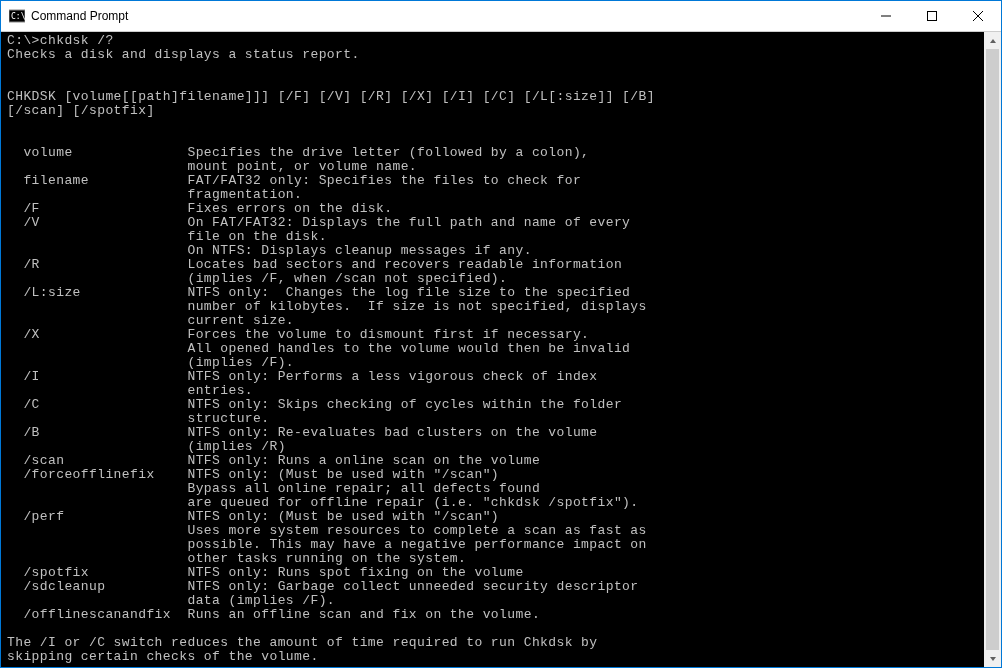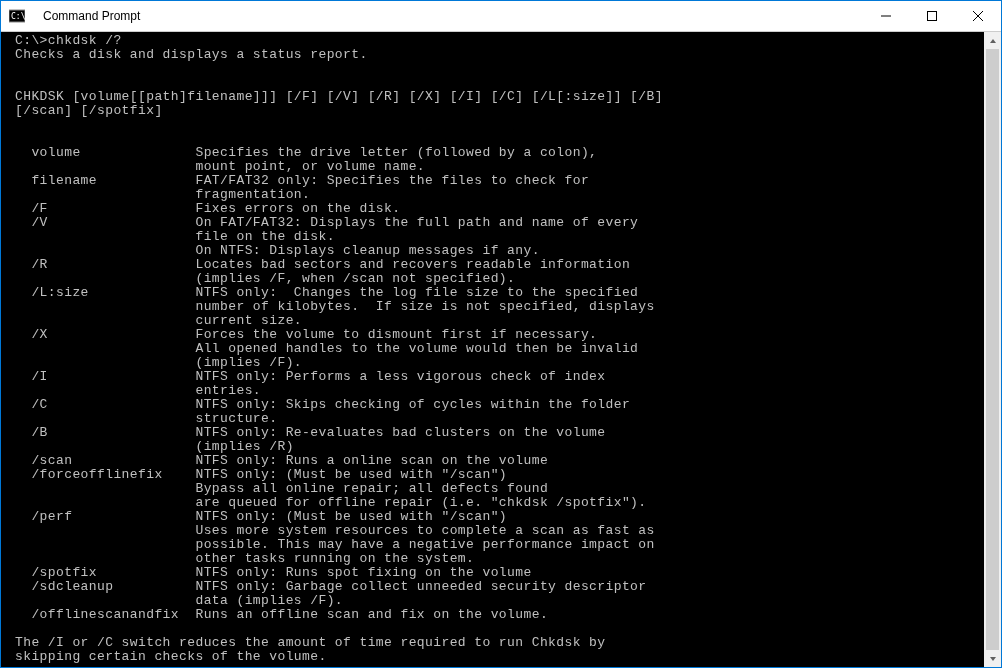--- a/index.html
+++ b/index.html
@@ -24,21 +24,20 @@
     margin: 0 6px 0 8px;
     display: inline-flex;
     align-items: center;
     justify-content: center;
   }
   .app-icon svg { display: block; }
   .title-text {
     font-size: 12px;
     color: #000;
     flex: 0 0 auto;
-    margin-left: 12px;
   }
   .title-spacer { flex: 1; }
   .win-btn {
     width: 46px;
     height: 30px;
     display: flex;
     align-items: center;
     justify-content: center;
     color: #000;
     font-size: 10px;
@@ -50,21 +49,21 @@
     background: #000;
     display: flex;
   }
   .terminal {
     flex: 1;
     background: #000;
     color: #c0c0c0;
     font-family: Consolas, "Courier New", monospace;
     font-size: 13px;
     line-height: 14px;
-    padding: 2px 0 0 14px;
+    padding: 2px 0 0 6px;
     white-space: pre;
     letter-spacing: 0.4px;
     overflow: hidden;
   }
   .scrollbar {
     width: 17px;
     background: #f0f0f0;
     display: flex;
     flex-direction: column;
     align-items: center;

